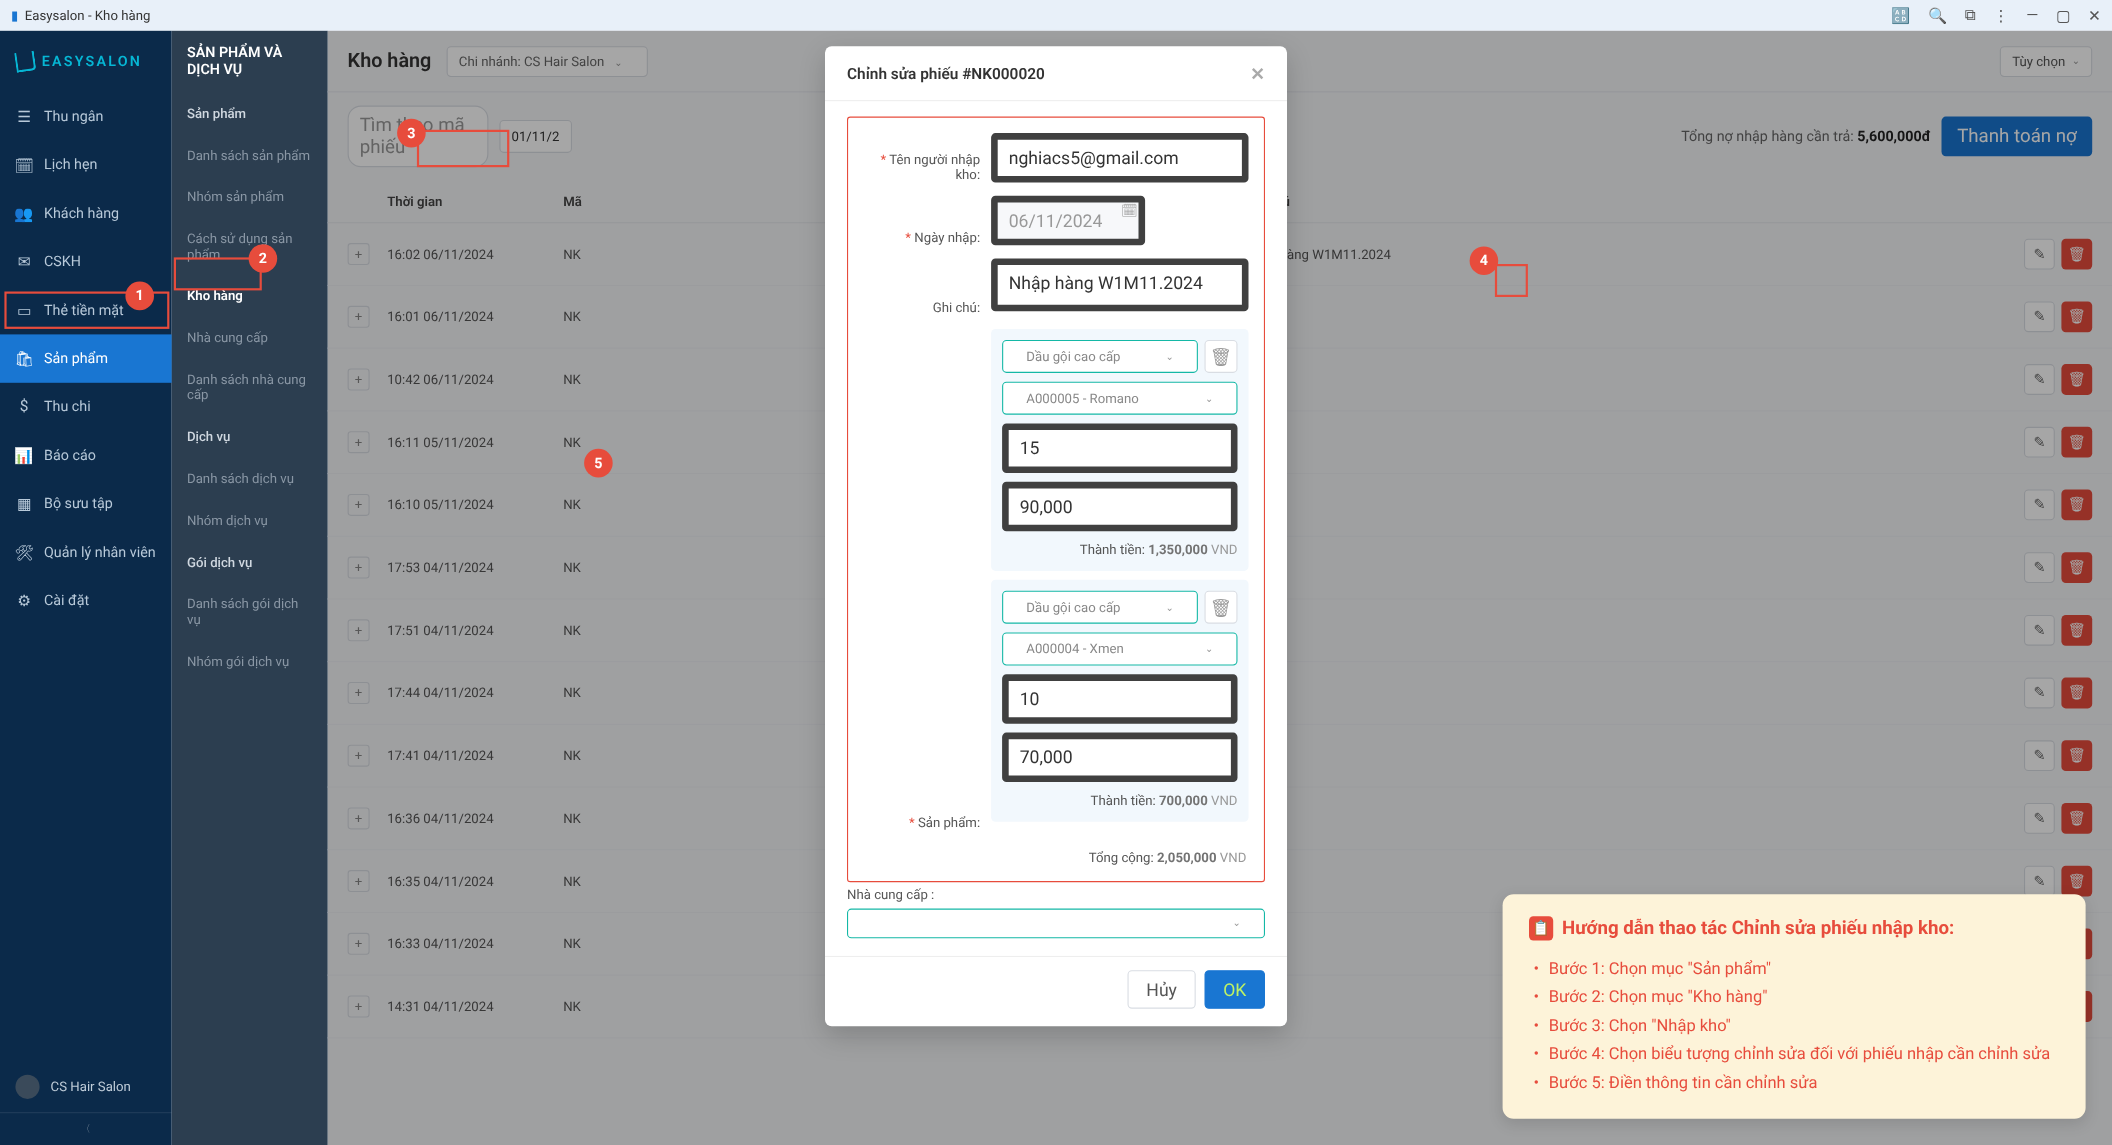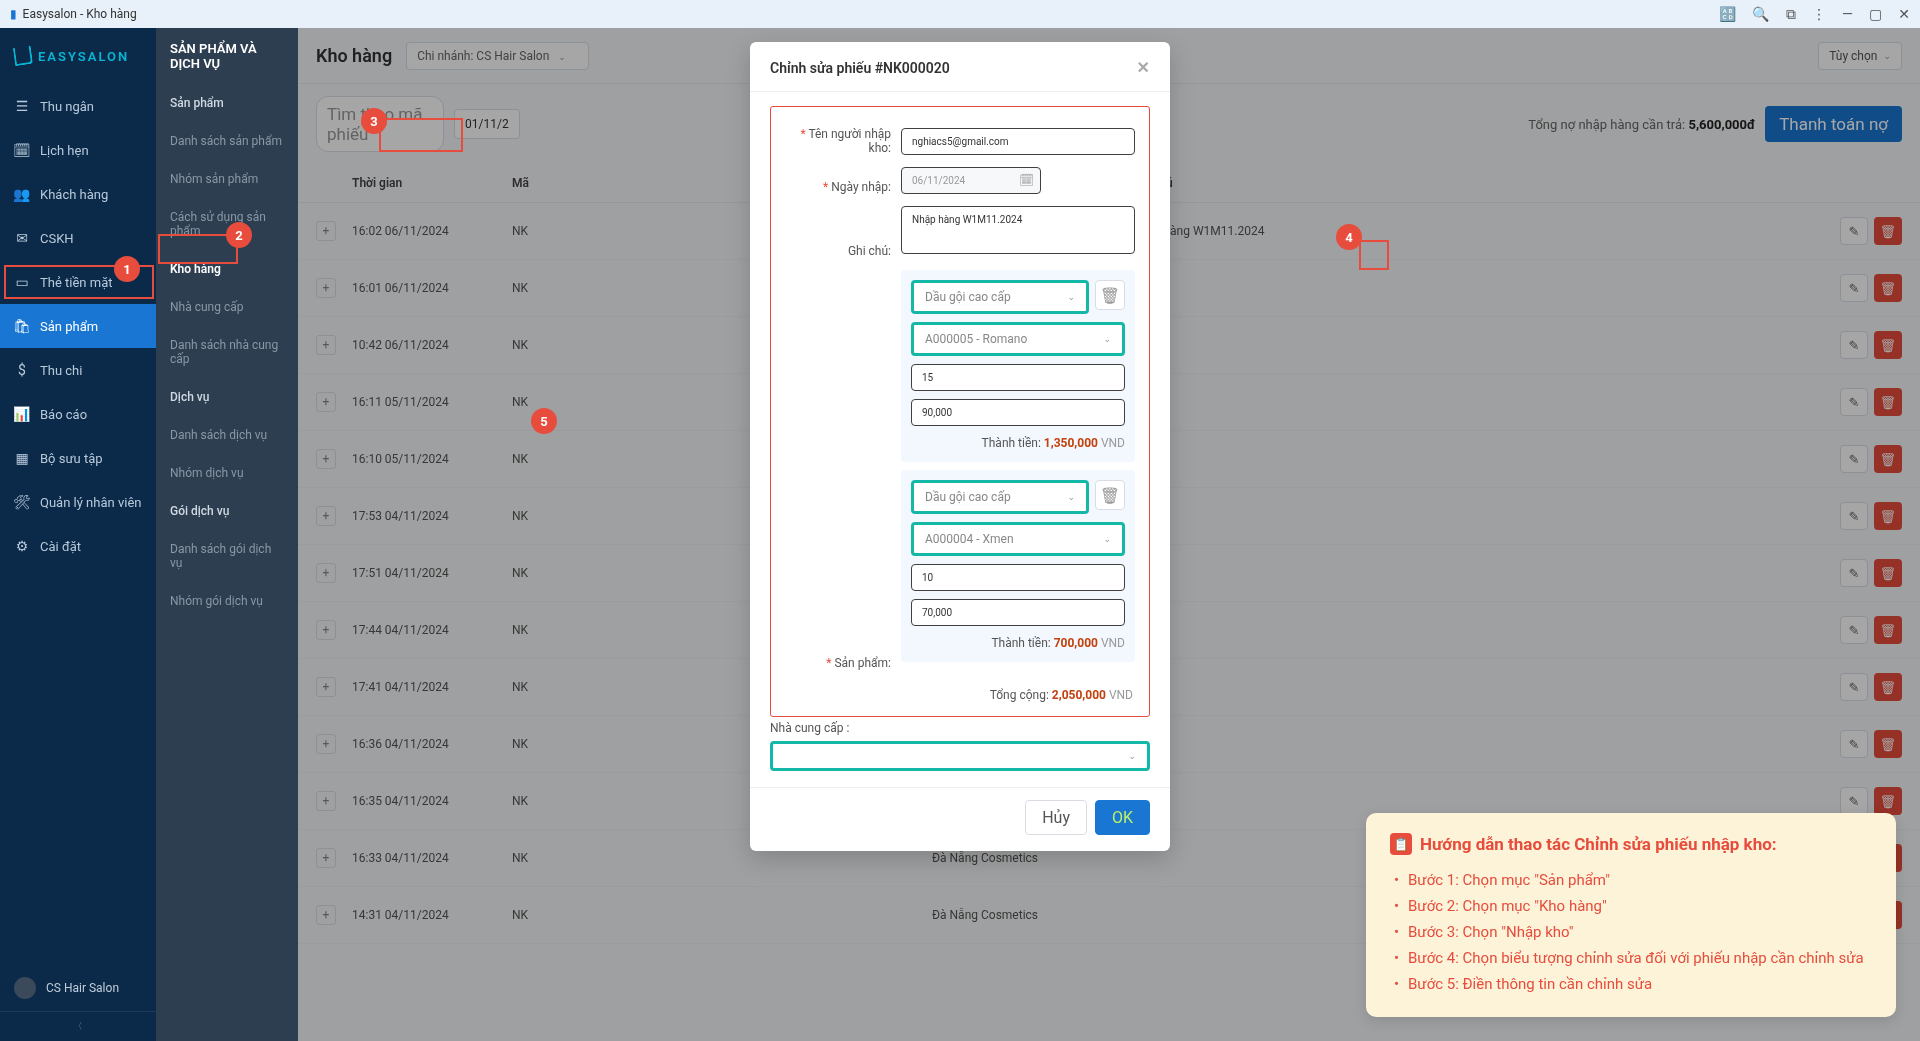--- a/index.html
+++ b/index.html
@@ -64,29 +64,29 @@
 
 .modal { position: absolute; left: 50%; top: 42px; transform: translateX(-50%); width: 420px; background: #fff; border-radius: 6px; z-index: 10; box-shadow: 0 8px 24px rgba(0,0,0,.18); }
 .modal-head { padding: 16px 20px 14px; font-size: 14px; font-weight: 600; color: #333; display: flex; justify-content: space-between; align-items: center; border-bottom: 1px solid #eee; }
 .modal-close { color: #aaa; cursor: pointer; font-size: 16px; }
 .modal-body { padding: 14px 20px 8px; }
 .modal-body-inner { border: 1px solid #e74c3c; border-radius: 3px; padding: 14px 14px 10px; }
 .form-row { display: flex; align-items: flex-end; margin-bottom: 12px; }
 .form-label { width: 116px; text-align: right; padding-right: 10px; font-size: 12px; color: #555; padding-top: 6px; }
 .req::before { content: "* "; color: #e74c3c; }
 .form-control { flex: 1; }
-.input { width: 100%; border: 1px solid #404040; border-radius: 4px; padding: 7px 10px; font-size: 10px; color: #333; background: #fff; }
+.input { width: 100%; border: 6px solid #404040; border-radius: 4px; padding: 7px 10px; font-size: 16px; color: #333; background: #fff; }
 .input.disabled { background: #f7f8fa; color: #999; }
 .textarea { height: 48px; resize: none; }
 .prod-block { background: #f2f8fd; border-radius: 4px; padding: 10px; margin-bottom: 8px; }
 .prod-row { display: flex; gap: 6px; margin-bottom: 8px; }
-.select { flex: 1; border: 3px solid #14b8a6; border-radius: 4px; padding: 7px 11px; font-size: 12px; color: #888; background: #fff; display: flex; justify-content: space-between; align-items: center; }
+.select { flex: 1; border: 1px solid #14b8a6; border-radius: 4px; padding: 7px 21px; font-size: 12px; color: #888; background: #fff; display: flex; justify-content: space-between; align-items: center; }
 .del-sm { width: 30px; height: 30px; border: 1px solid #e6c; border-radius: 4px; background: #fff; display: flex; align-items: center; justify-content: center; color: #999; cursor: pointer; border-color: #d9dde3; }
 .subtotal { text-align: right; font-size: 12px; color: #555; padding: 2px 0; }
-.subtotal b { color: #c2410c; }
+.subtotal b { color: #737373; }
 .supplier-sec { padding: 4px 0 8px; }
 .supplier-label { font-size: 12px; color: #555; margin-bottom: 6px; }
 .modal-foot { padding: 12px 20px 16px; display: flex; justify-content: flex-end; gap: 8px; border-top: 1px solid #eee; }
 .btn { border-radius: 4px; padding: 7px 16px; font-size: 16px; cursor: pointer; }
 .btn-sec { background: #fff; border: 1px solid #d9dde3; color: #555; }
 .btn-pri { background: #1976d2; border: 1px solid #1976d2; color: #bef264; }
 
 
 .marker { position: absolute; width: 26px; height: 26px; border-radius: 50%; background: #e74c3c; color: #fff; font-weight: 700; font-size: 13px; display: flex; align-items: center; justify-content: center; z-index: 30; }
 .red-box { position: absolute; border: 2px solid #e74c3c; z-index: 29; }

